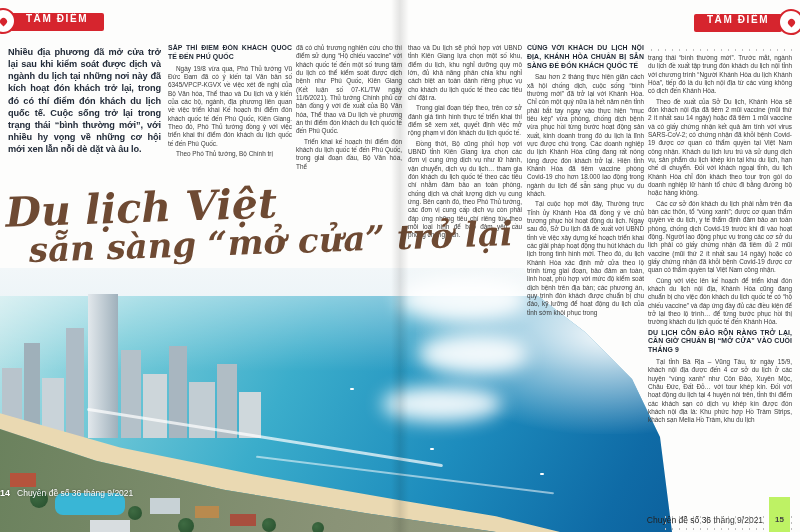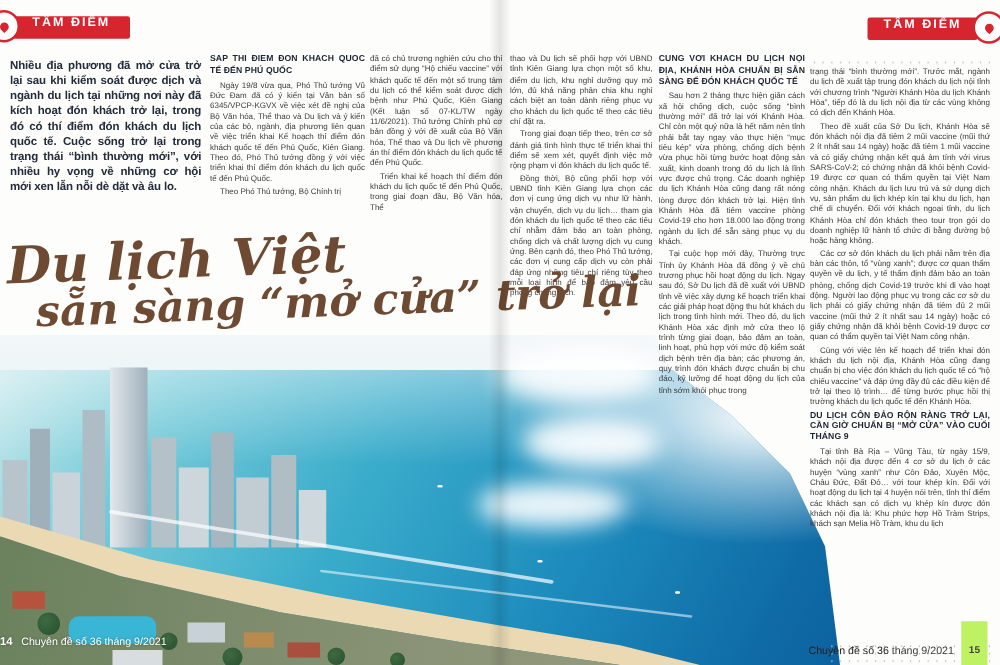--- a/index.html
+++ b/index.html
@@ -79,21 +79,21 @@
   .t5{left:312px;top:254px;width:12px;height:12px;}
   .wave{position:absolute;background:rgba(255,255,255,.7);border-radius:3px;}
   .w1{left:85px;top:168px;width:360px;height:3px;transform:rotate(9deg);}
   .w2{left:255px;top:206px;width:300px;height:2px;transform:rotate(7deg);opacity:.75;}
   .boat{position:absolute;width:4px;height:2px;background:#fff;border-radius:1px;}
   .bo1{left:430px;top:180px;} .bo2{left:350px;top:120px;} .bo3{left:540px;top:205px;}
   
   .gutter{position:absolute;left:391px;top:0;width:18px;height:532px;z-index:25;
       background:linear-gradient(to right,rgba(0,0,0,0),rgba(0,0,0,.10) 50%,rgba(0,0,0,0));}
   
-  .footer-left{position:absolute;left:0;top:508px;z-index:30;color:#fff;font-size:8.5px;
+  .footer-left{position:absolute;left:0;top:488px;z-index:30;color:#fff;font-size:8.5px;
       display:flex;align-items:center;gap:7px;text-shadow:0 0 2px rgba(0,0,0,.45);}
   .footer-left .pg{font-weight:bold;font-size:9px;}
   .footer-right{position:absolute;right:10px;top:497px;z-index:30;color:#3c3c3c;font-size:8.5px;
       display:flex;align-items:center;gap:6px;}
   .pgbox{background:#bef264;color:#444;font-size:8px;font-weight:bold;padding:18px 6px;}
   b.strong{font-weight:normal;color:#222;}
   .dots{position:absolute;z-index:28;background-image:radial-gradient(#bdbdbd 0.8px,transparent 0.9px);
       background-size:7px 6px;}
   .dots-top{left:648px;top:47px;width:146px;height:5px;}
   .dots-bottom{left:662px;top:514px;width:132px;height:16px;}

